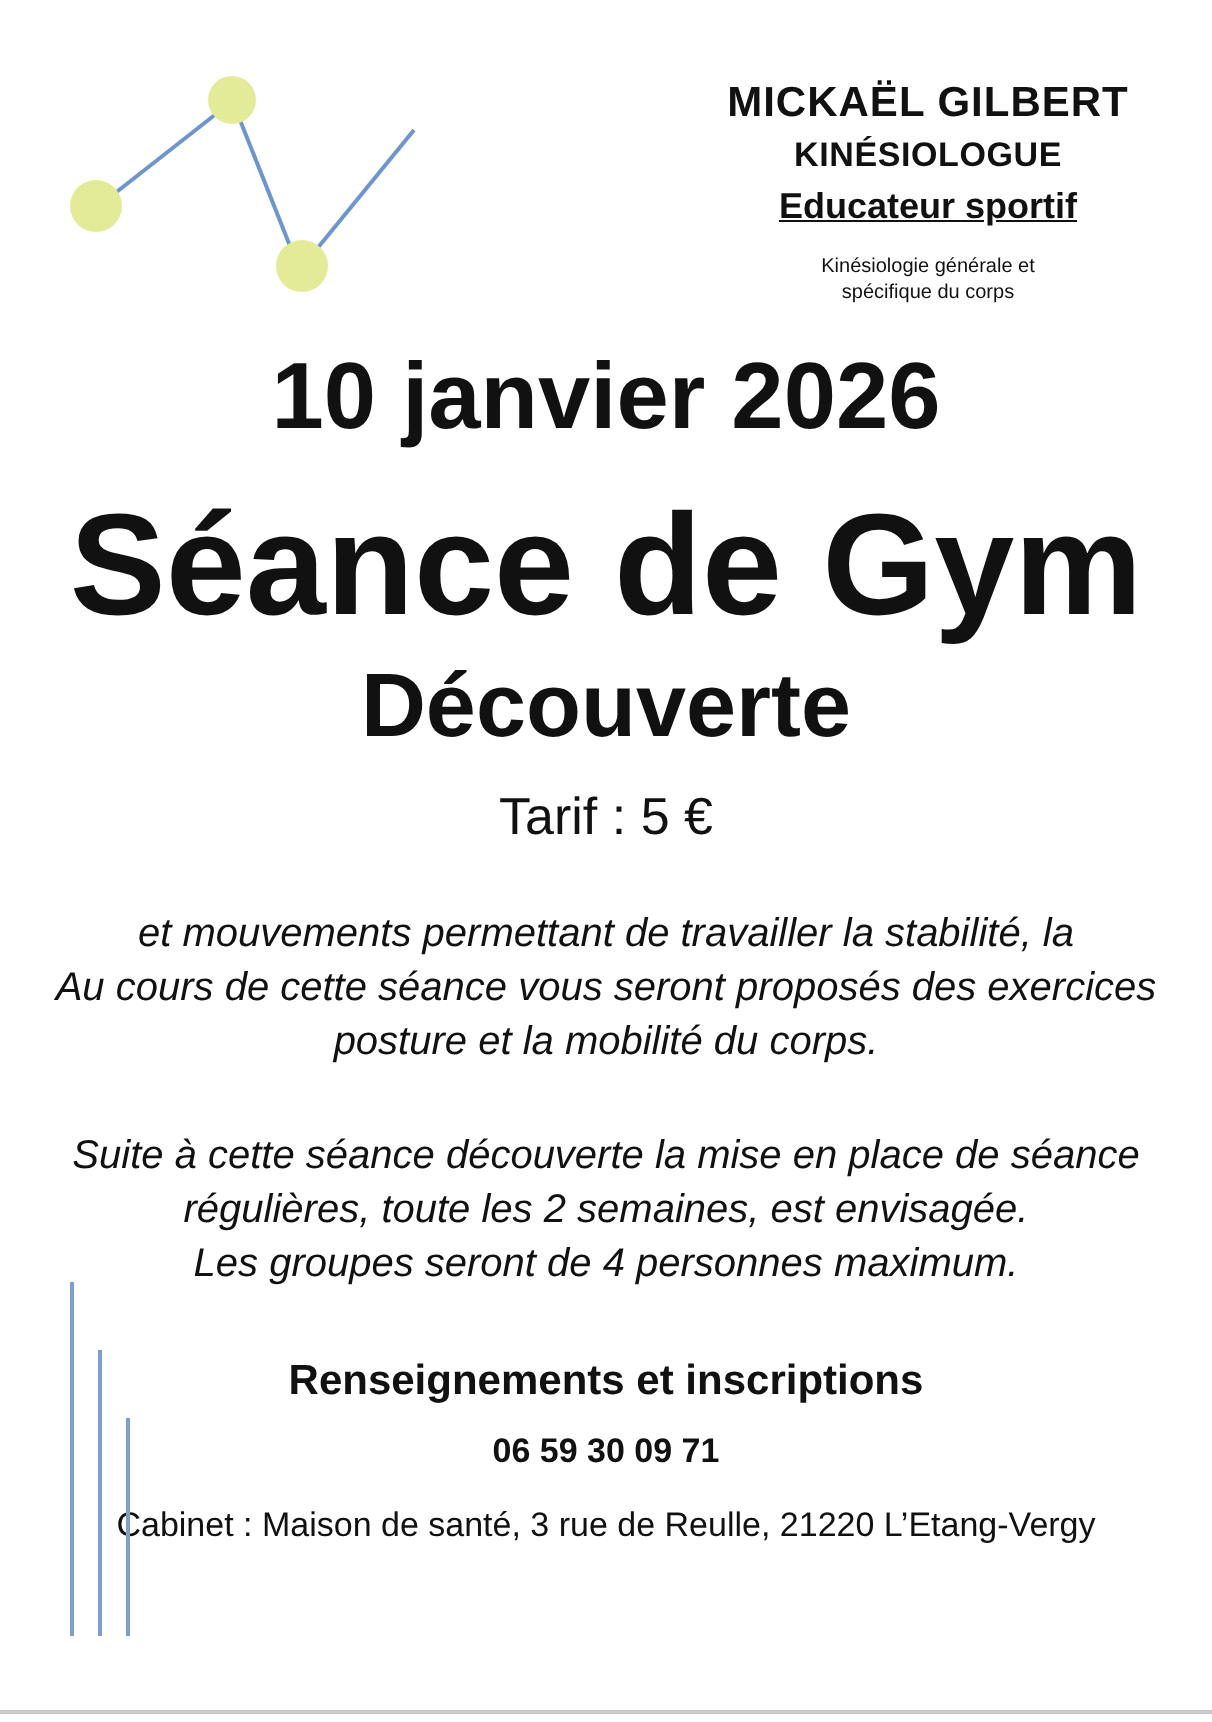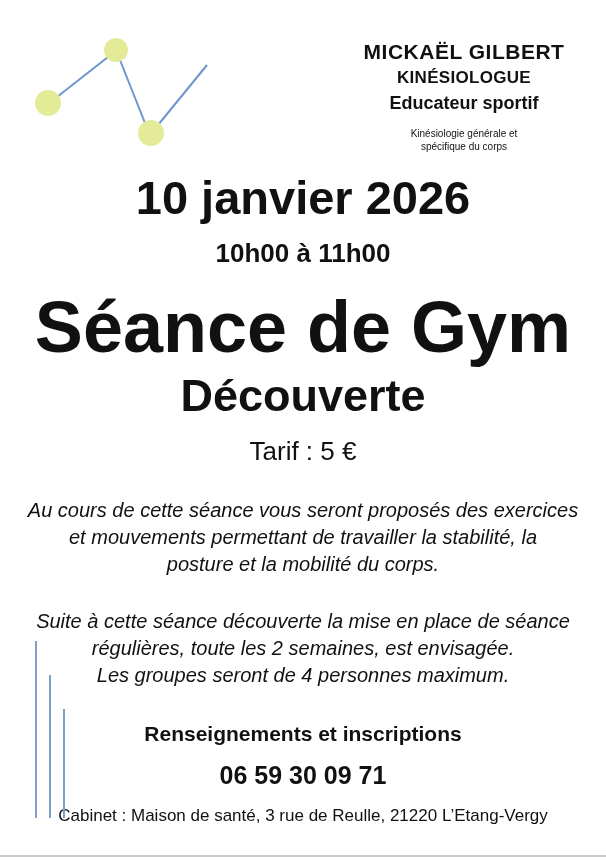--- a/index.html
+++ b/index.html
@@ -19,37 +19,37 @@
   .practitioner {
     position: absolute;
     top: 40px;
     right: 22px;
     width: 240px;
     text-align: center;
     line-height: 1.15;
   }
   .practitioner-name  { font-size: 21px; font-weight: bold; letter-spacing: .5px; }
   .practitioner-title { font-size: 17px; font-weight: bold; margin-top: 4px; letter-spacing: .3px; }
-  .practitioner-sub   { font-size: 18px; font-weight: bold; margin-top: 5px; }
+  .practitioner-sub   { font-size: 18px; font-weight: bold; margin-top: 5px; text-decoration: underline; }
   .practitioner-tagline { font-size: 10px; margin-top: 14px; line-height: 1.3; }
   
   .center { text-align: center; }
   .event-date   { font-size: 47px; font-weight: bold; margin-top: 8px;  line-height: 1.2; }
   .event-time   { font-size: 26px; font-weight: bold; margin-top: 12px; line-height: 1.2; }
   .event-title  { font-size: 72px; font-weight: bold; margin-top: 16px; line-height: 1.15; }
   .event-sub    { font-size: 45px; font-weight: bold; margin-top: 2px; line-height: 1.15; }
   .event-price  { font-size: 26px; margin-top: 14px; line-height: 1.2; }
   .para {
     font-style: italic;
     font-size: 20px;
     line-height: 1.35;
     margin-top: 30px;
   }
   .contact-heading { font-size: 21px; font-weight: bold; margin-top: 32px; line-height: 1.2; }
-  .contact-phone   { font-size: 25px; font-weight: bold; margin-top: 13px; line-height: 1.2; }
+  .contact-phone   { font-size: 17px; font-weight: bold; margin-top: 13px; line-height: 1.2; }
   .contact-address { font-size: 17px; margin-top: 16px; line-height: 1.2; }
   
   .decor-line {
     position: absolute;
     width: 2px;
     background: #7da0c8;
   }
   .decor-line-1 { left: 35px; top: 641px; height: 177px; }
   .decor-line-2 { left: 49px; top: 675px; height: 143px; }
   .decor-line-3 { left: 63px; top: 709px; height: 109px; }
@@ -81,28 +81,27 @@
       <div class="practitioner-title">KINÉSIOLOGUE</div>
       <div class="practitioner-sub">Educateur sportif</div>
       <div class="practitioner-tagline">
         <div>Kinésiologie générale et</div>
         <div>spécifique du corps</div>
       </div>
     </div>
   </div>
 
   <div class="center event-date">10 janvier 2026</div>
-  <div class="center event-time">10h00 à 11h00</div>
   <div class="center event-title">Séance de Gym</div>
   <div class="center event-sub">Découverte</div>
   <div class="center event-price">Tarif : 5 €</div>
 
   <div class="center para">
+    <div>et mouvements permettant de travailler la stabilité, la</div>
     <div>Au cours de cette séance vous seront proposés des exercices</div>
-    <div>et mouvements permettant de travailler la stabilité, la</div>
     <div>posture et la mobilité du corps.</div>
   </div>
 
   <div class="center para">
     <div>Suite à cette séance découverte la mise en place de séance</div>
     <div>régulières, toute les 2 semaines, est envisagée.</div>
     <div>Les groupes seront de 4 personnes maximum.</div>
   </div>
 
   <div class="center contact-heading">Renseignements et inscriptions</div>

